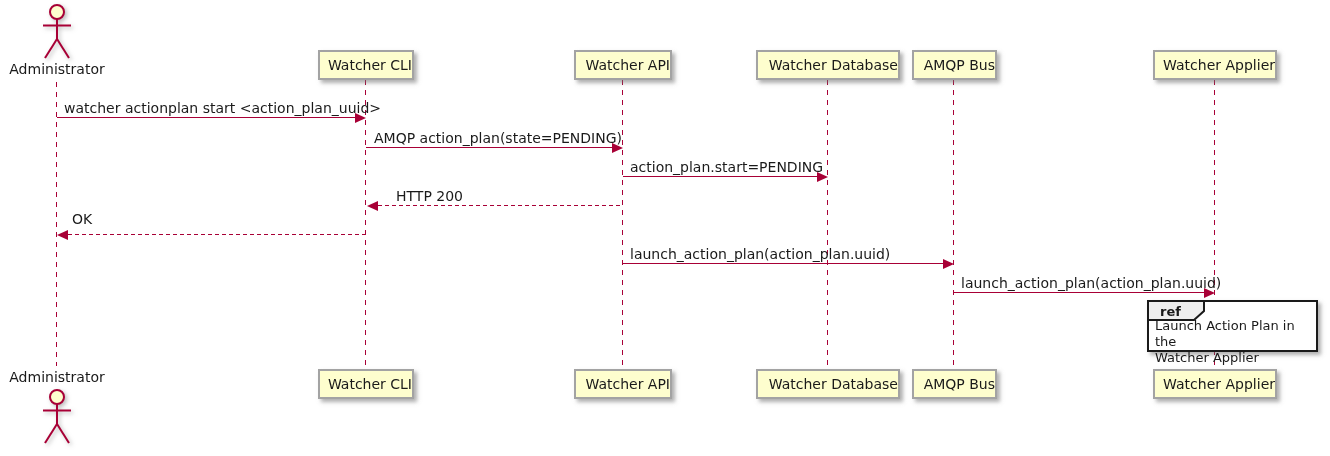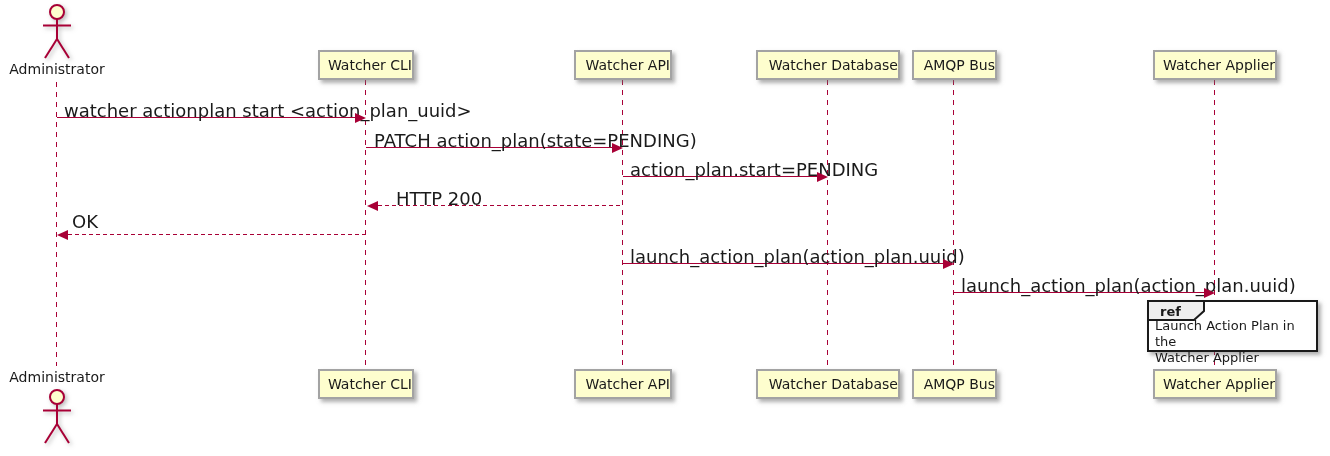--- a/index.html
+++ b/index.html
@@ -8,21 +8,21 @@
   .lifeline{position:absolute;width:1px;z-index:1;
             background:repeating-linear-gradient(to bottom,#A80036 0 5px,transparent 5px 10px);}
   .participant{position:absolute;height:30px;box-sizing:border-box;z-index:2;
                background:#FEFECE;border:2px solid #a3a3a3;
                display:flex;align-items:center;justify-content:flex-end;
                font-size:14px;color:#1a1a1a;white-space:nowrap;
                box-shadow:3px 3px 4px rgba(110,110,110,.55);}
   .actor-figure{position:absolute;z-index:2;filter:drop-shadow(2px 2px 2px rgba(120,120,120,.5));}
   .actor-label{position:absolute;z-index:2;font-size:14px;color:#1a1a1a;
                text-align:center;width:120px;white-space:nowrap;}
-  .msg-label{position:absolute;z-index:3;font-size:18px;color:#1a1a1a;white-space:nowrap;}
+  .msg-label{position:absolute;z-index:3;font-size:14px;color:#1a1a1a;white-space:nowrap;}
   .msg-line{position:absolute;height:1px;background:#A80036;z-index:2;}
   .msg-line.dashed{background:repeating-linear-gradient(to right,#A80036 0 4px,transparent 4px 7px);}
   .arrow{position:absolute;width:0;height:0;z-index:3;
          border-top:5px solid transparent;border-bottom:5px solid transparent;}
   .arrow.right{border-left:11px solid #A80036;}
   .arrow.left{border-right:11px solid #A80036;}
   .ref-box{position:absolute;left:1147px;top:300px;width:171px;height:52px;z-index:4;
            box-sizing:border-box;background:#ffffff;border:2px solid #1a1a1a;
            box-shadow:3px 3px 4px rgba(110,110,110,.55);padding-left:33px;}
   .ref-tag{position:absolute;left:-2px;top:-2px;}
@@ -68,21 +68,21 @@
       <span>Watcher Applier</span>
     </div>
 
   <div>
     <div class="msg-label" style="left:64px;top:100px;">watcher actionplan start &lt;action_plan_uuid&gt;</div>
     <div class="msg-line" style="left:57px;top:117px;width:299px;"></div>
     <div class="arrow right" style="left:355px;top:113px;"></div>
   </div>
 
   <div>
-    <div class="msg-label" style="left:374px;top:130px;">PATCH action_plan(state=PENDING)</div>
+    <div class="msg-label" style="left:374px;top:130px;">AMQP action_plan(state=PENDING)</div>
     <div class="msg-line" style="left:366px;top:147px;width:247px;"></div>
     <div class="arrow right" style="left:612px;top:143px;"></div>
   </div>
 
   <div>
     <div class="msg-label" style="left:630px;top:159px;">action_plan.start=PENDING</div>
     <div class="msg-line" style="left:623px;top:176px;width:195px;"></div>
     <div class="arrow right" style="left:817px;top:172px;"></div>
   </div>
 

